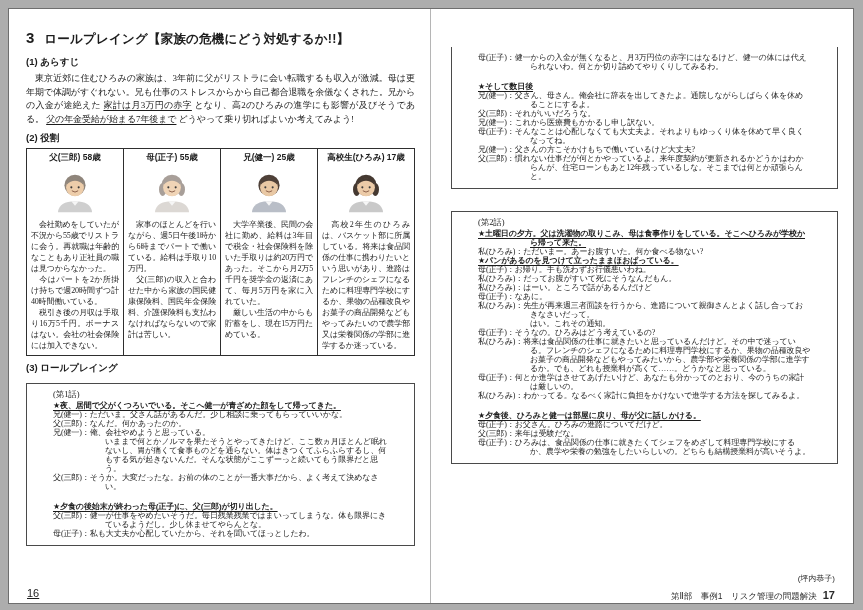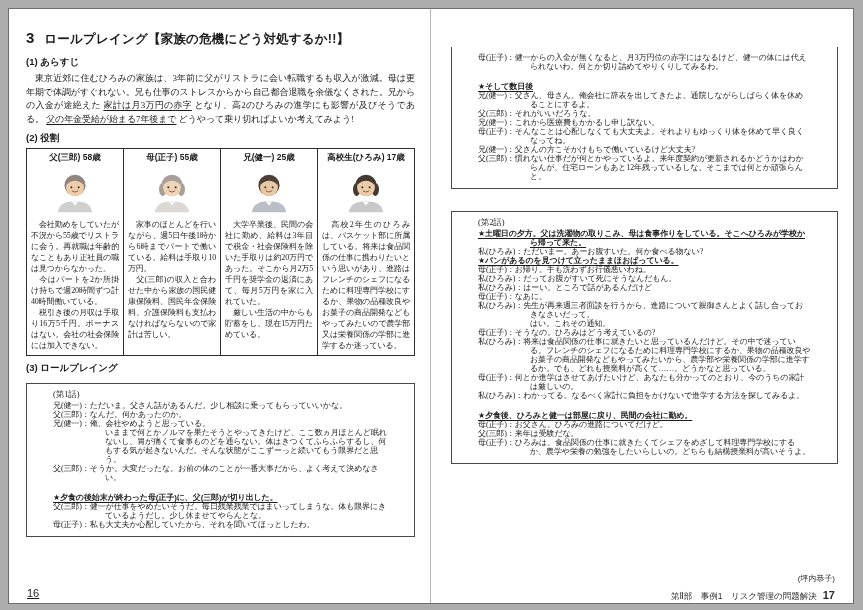--- a/index.html
+++ b/index.html
@@ -153,20 +153,21 @@
           </div>
           <div class="role-desc">　高校2年生のひろみは、バスケット部に所属している。将来は食品関係の仕事に携わりたいという思いがあり、進路はフレンチのシェフになるために料理専門学校にするか、果物の品種改良やお菓子の商品開発などもやってみたいので農学部又は栄養関係の学部に進学するか迷っている。</div>
         </div>
       </div>
 
     <div class="h2">(3) ロールプレイング</div>
     <div class="dlg-box box-story1">
       <div class="dlg-label">(第1話)</div>
       <div>
 
+          <div class="d-row t-stage"><span class="spk"></span><span class="txt">★夜、居間で父がくつろいでいる。そこへ健一が青ざめた顔をして帰ってきた。</span></div>
 
           <div class="d-row t-line"><span class="spk">兄(健一)</span><span class="txt">ただいま。父さん話があるんだ。少し相談に乗ってもらっていいかな。</span></div>
 
           <div class="d-row t-line"><span class="spk">父(三郎)</span><span class="txt">なんだ。何かあったのか。</span></div>
 
           <div class="d-row t-line"><span class="spk">兄(健一)</span><span class="txt">俺、会社やめようと思っている。</span></div>
 
           <div class="d-row t-cont"><span class="spk"></span><span class="txt">いままで何とかノルマを果たそうとやってきたけど、ここ数ヵ月ほとんど眠れないし、胃が痛くて食事ものどを通らない。体はきつくてふらふらするし、何もする気が起きないんだ。そんな状態がここずーっと続いてもう限界だと思う。</span></div>
 
           <div class="d-row t-line"><span class="spk">父(三郎)</span><span class="txt">そうか。大変だったな。お前の体のことが一番大事だから、よく考えて決めなさい。</span></div>
@@ -236,21 +237,21 @@
           <div class="d-row t-line"><span class="spk">母(正子)</span><span class="txt">そうなの。ひろみはどう考えているの?</span></div>
 
           <div class="d-row t-line"><span class="spk">私(ひろみ)</span><span class="txt">将来は食品関係の仕事に就きたいと思っているんだけど。その中で迷っている。フレンチのシェフになるために料理専門学校にするか、果物の品種改良やお菓子の商品開発などもやってみたいから、農学部や栄養関係の学部に進学するか。でも、どれも授業料が高くて……。どうかなと思っている。</span></div>
 
           <div class="d-row t-line"><span class="spk">母(正子)</span><span class="txt">何とか進学はさせてあげたいけど、あなたも分かってのとおり、今のうちの家計は厳しいの。</span></div>
 
           <div class="d-row t-line"><span class="spk">私(ひろみ)</span><span class="txt">わかってる。なるべく家計に負担をかけないで進学する方法を探してみるよ。</span></div>
 
           <div class="d-row t-gap"><span class="spk"></span><span class="txt"></span></div>
 
-          <div class="d-row t-stage"><span class="spk"></span><span class="txt">★夕食後、ひろみと健一は部屋に戻り、民間の会社に勤め。</span></div>
+          <div class="d-row t-stage"><span class="spk"></span><span class="txt">★夕食後、ひろみと健一は部屋に戻り、母が父に話しかける。</span></div>
 
           <div class="d-row t-line"><span class="spk">母(正子)</span><span class="txt">お父さん。ひろみの進路についてだけど。</span></div>
 
           <div class="d-row t-line"><span class="spk">父(三郎)</span><span class="txt">来年は受験だな。</span></div>
 
           <div class="d-row t-line"><span class="spk">母(正子)</span><span class="txt">ひろみは、食品関係の仕事に就きたくてシェフをめざして料理専門学校にするか、農学や栄養の勉強をしたいらしいの。どちらも結構授業料が高いそうよ。</span></div>
 
         </div>
     </div>
 

